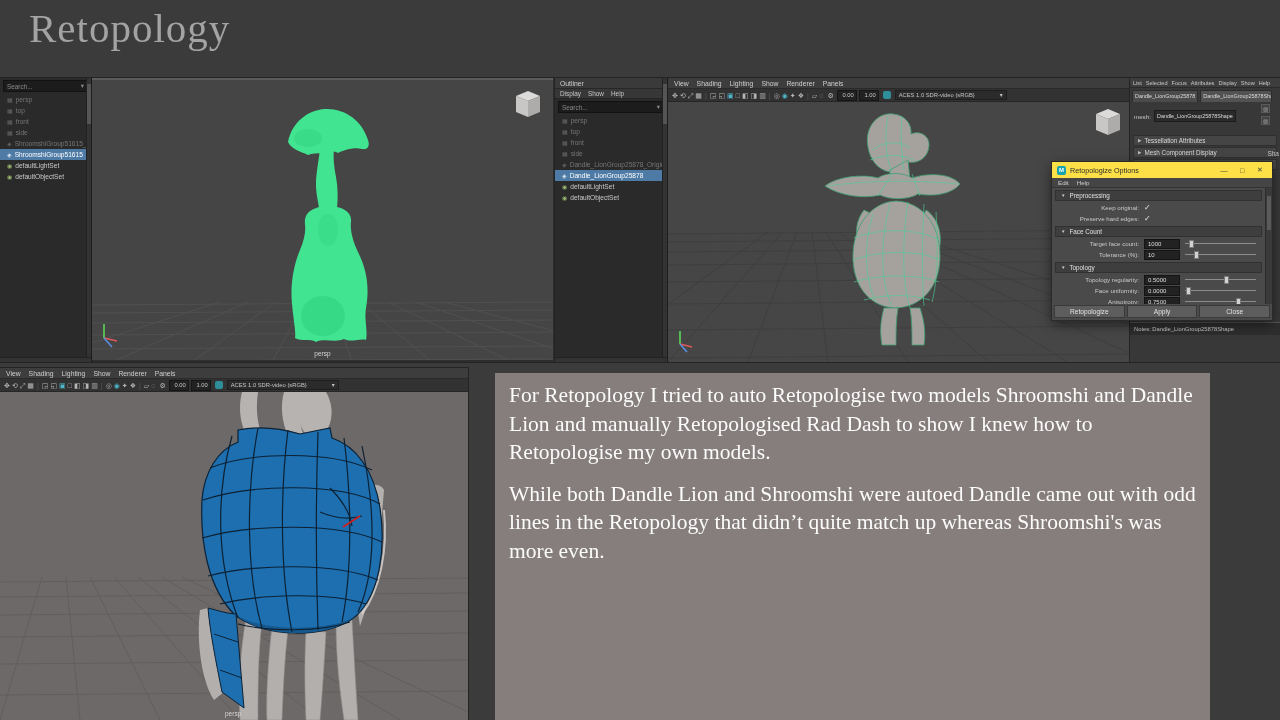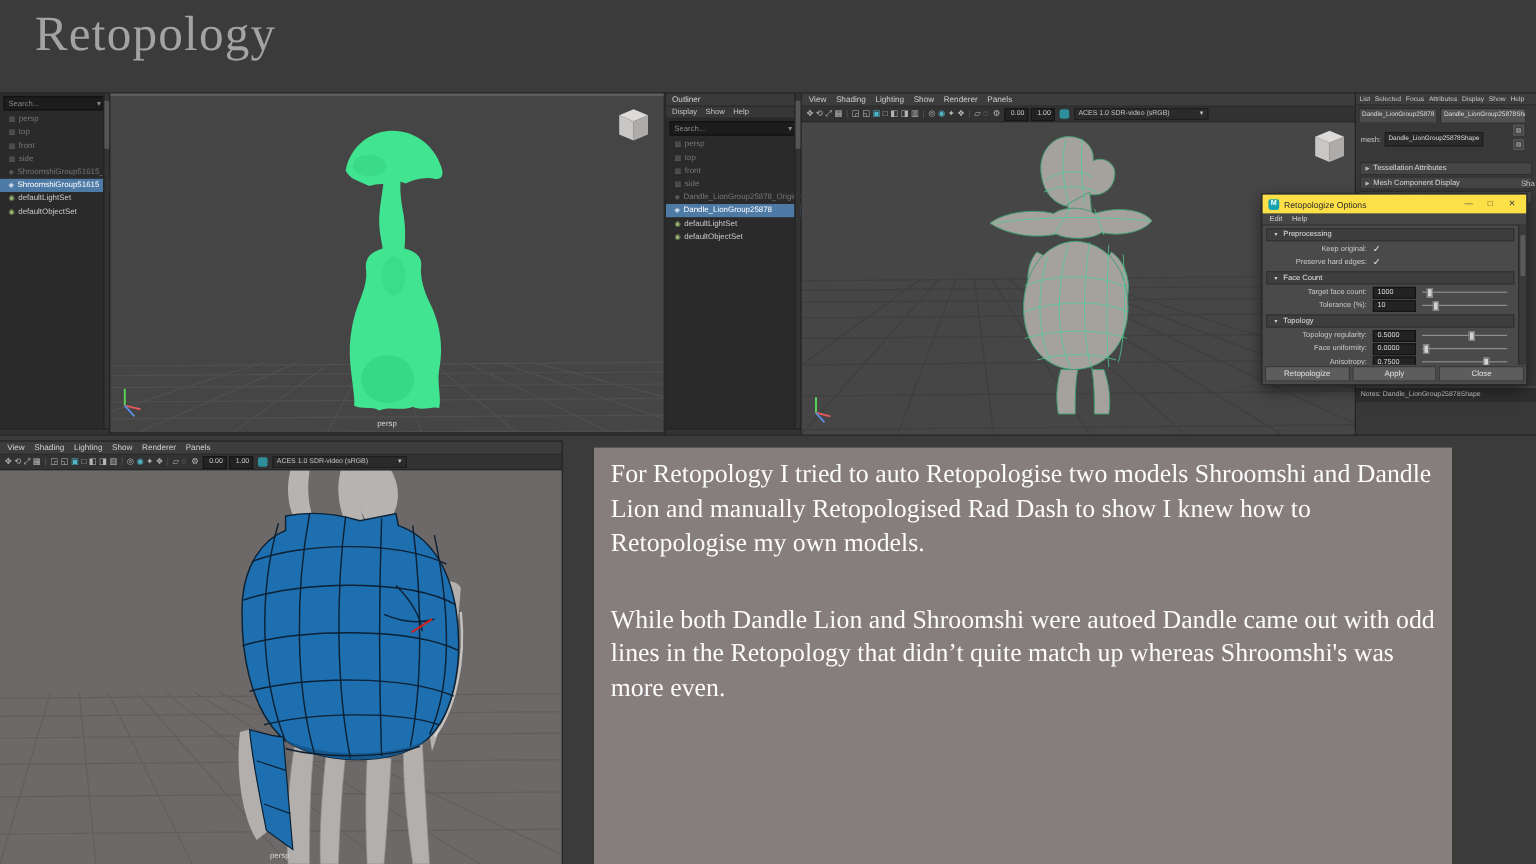--- a/index.html
+++ b/index.html
@@ -76,21 +76,21 @@
   .dtrack{position:relative;flex:1;height:11px;margin:0 5px}
   .dtrack::before{content:"";position:absolute;left:0;right:0;top:5px;height:1px;background:#8d8d8d}
   .dhandle{position:absolute;top:2px;width:5px;height:8px;background:#d2d2d2;border:1px solid #777}
   .dlg-scroll{position:absolute;right:0;top:26px;bottom:16px;width:7px;background:#3a3a3a;border-left:1px solid #2c2c2c;color:#999;font-size:5px;text-align:center}
   .dlg-scroll .thumb{position:absolute;top:8px;left:1px;right:1px;height:34px;background:#5a5a5a}
   .dlg-buttons{position:absolute;left:2px;right:2px;bottom:2px;height:13px;display:flex;gap:2px}
   .dlg-buttons .btn{flex:1;background:#5d5d5d;border:1px solid #3a3a3a;color:#e2e2e2;font-size:6.6px;display:flex;align-items:center;justify-content:center}
 
   
   #text-panel{left:495px;top:373px;width:715px;height:391px;background:#867e7d;color:#fcfcfc;font-family:"Liberation Serif","DejaVu Serif",serif;font-size:21.5px;line-height:28.6px;padding:8px 14px}
-  #text-panel p + p{margin-top:35px}
+  #text-panel p + p{margin-top:13px}
 </style>
 </head>
 <body>
 
 <div id="slide-title" class="abs">Retopology</div>
 
 <div class="shot" style="left:0;top:78px;width:555px;height:284px">
   <div class="outliner" style="left:0;top:0;width:92px;height:284px">
     <div class="ol-search">
       <span>Search...</span>

